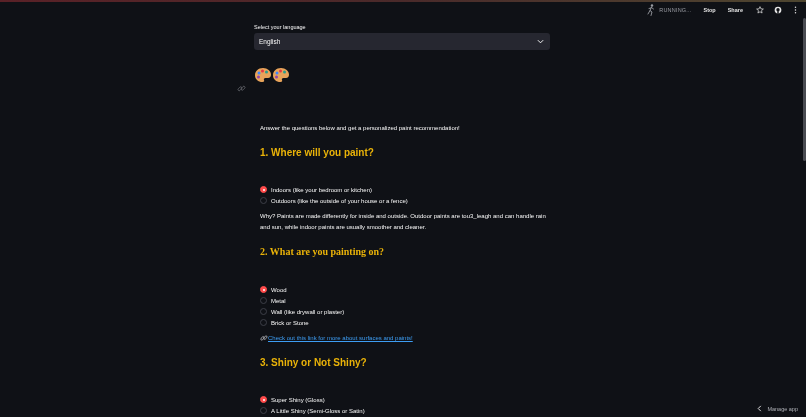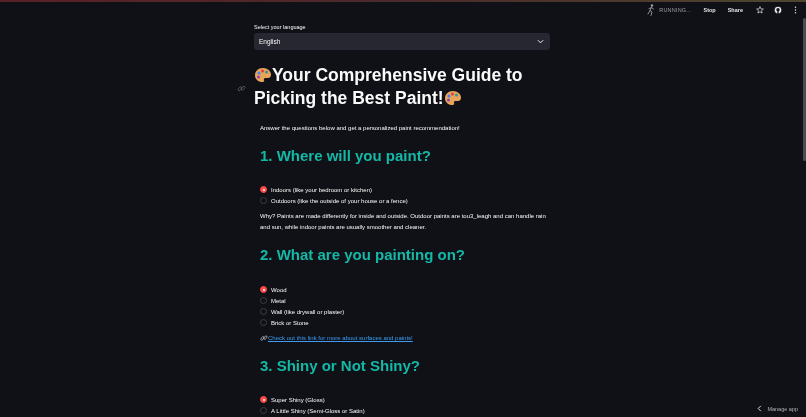--- a/index.html
+++ b/index.html
@@ -40,21 +40,21 @@
   .select-value { font-size: 6.5px; color: #fafafa; }
   .chev { width: 7px; height: 5px; }
   .anchor-icon { position: absolute; left: -17px; top: 84px; width: 9px; height: 9px; opacity: 0.6; }
   .title {
     position: absolute; top: 64px; left: 0; width: 296px;
     font-size: 17.5px; font-weight: 700; line-height: 23px; color: #fafafa;
     font-family: "Liberation Sans", "DejaVu Sans", sans-serif;
   }
   .palette { display: inline-block; width: 18px; height: 16px; vertical-align: -2px; }
   .intro { position: absolute; top: 125px; left: 6px; font-size: 6px; color: #fafafa; }
-  .h2 { position: absolute; left: 6px; font-size: 15px; font-weight: 700; color: #14b8a6; }
+  .h2 { position: absolute; left: 6px; font-size: 10px; font-weight: 700; color: #eab308; }
   .radio-group { position: absolute; left: 6px; }
   .radio { display: flex; align-items: center; height: 11px; cursor: pointer; }
   .radio-dot {
     width: 7px; height: 7px; border-radius: 50%; border: 1px solid #3c3e47;
     margin-right: 4px; background: transparent; flex: 0 0 auto;
   }
   .radio-dot.checked { background: #ff4b4b; border: 1px solid #ff4b4b; position: relative; }
   .radio-dot.checked::after {
     content: ""; position: absolute; left: 1.5px; top: 1.5px; width: 2px; height: 2px; border-radius: 50%; background: #fff;
   }
@@ -122,21 +122,21 @@
       <rect x="4.2" y="3.4" width="5" height="2.6" rx="1.3" transform="rotate(-45 6.7 4.7)" fill="none" stroke="#9a9ca3" stroke-width="0.9"></rect>
     </svg>
 
     <div class="title">
       <svg class="palette" viewBox="0 0 18 16">
         <path d="M9 1 C4 1 1 4.5 1 8.2 C1 12 4 15 8.5 15 C10 15 10.5 14 10 13 C9.5 12 10 11 11.5 11 L14 11 C16 11 17 9.5 17 7.5 C17 4 13.5 1 9 1 Z" fill="#e8a45a"></path>
         <circle cx="5" cy="6" r="1.5" fill="#3a86ff"></circle>
         <circle cx="8.5" cy="4" r="1.5" fill="#e63946"></circle>
         <circle cx="12.5" cy="5" r="1.5" fill="#2a9d8f"></circle>
         <circle cx="4.5" cy="10" r="1.5" fill="#8e44ad"></circle>
-      </svg><span>Your Comprehensive Guide to Picking the Best Paint!</span><svg class="palette" viewBox="0 0 18 16">
+      </svg><svg class="palette" viewBox="0 0 18 16">
         <path d="M9 1 C4 1 1 4.5 1 8.2 C1 12 4 15 8.5 15 C10 15 10.5 14 10 13 C9.5 12 10 11 11.5 11 L14 11 C16 11 17 9.5 17 7.5 C17 4 13.5 1 9 1 Z" fill="#e8a45a"></path>
         <circle cx="5" cy="6" r="1.5" fill="#3a86ff"></circle>
         <circle cx="8.5" cy="4" r="1.5" fill="#e63946"></circle>
         <circle cx="12.5" cy="5" r="1.5" fill="#2a9d8f"></circle>
         <circle cx="4.5" cy="10" r="1.5" fill="#8e44ad"></circle>
       </svg>
     </div>
 
     <div class="intro">Answer the questions below and get a personalized paint recommendation!</div>
 
@@ -146,21 +146,21 @@
         <span class="radio-dot checked"></span>
         <span class="radio-label">Indoors (like your bedroom or kitchen)</span>
       </div>
       <div class="radio">
         <span class="radio-dot"></span>
         <span class="radio-label">Outdoors (like the outside of your house or a fence)</span>
       </div>
     </div>
     <div class="para" style="top:211px;">Why? Paints are made differently for inside and outside. Outdoor paints are tou3_leagh and can handle rain and sun, while indoor paints are usually smoother and cleaner.</div>
 
-    <div class="h2" style="top:246px;">2. What are you painting on?</div>
+    <div class="h2" style="top:246px;font-family:Liberation Serif, serif;">2. What are you painting on?</div>
     <div class="radio-group" style="top:284px;">
       <div class="radio">
         <span class="radio-dot checked"></span>
         <span class="radio-label">Wood</span>
       </div>
       <div class="radio">
         <span class="radio-dot"></span>
         <span class="radio-label">Metal</span>
       </div>
       <div class="radio">

